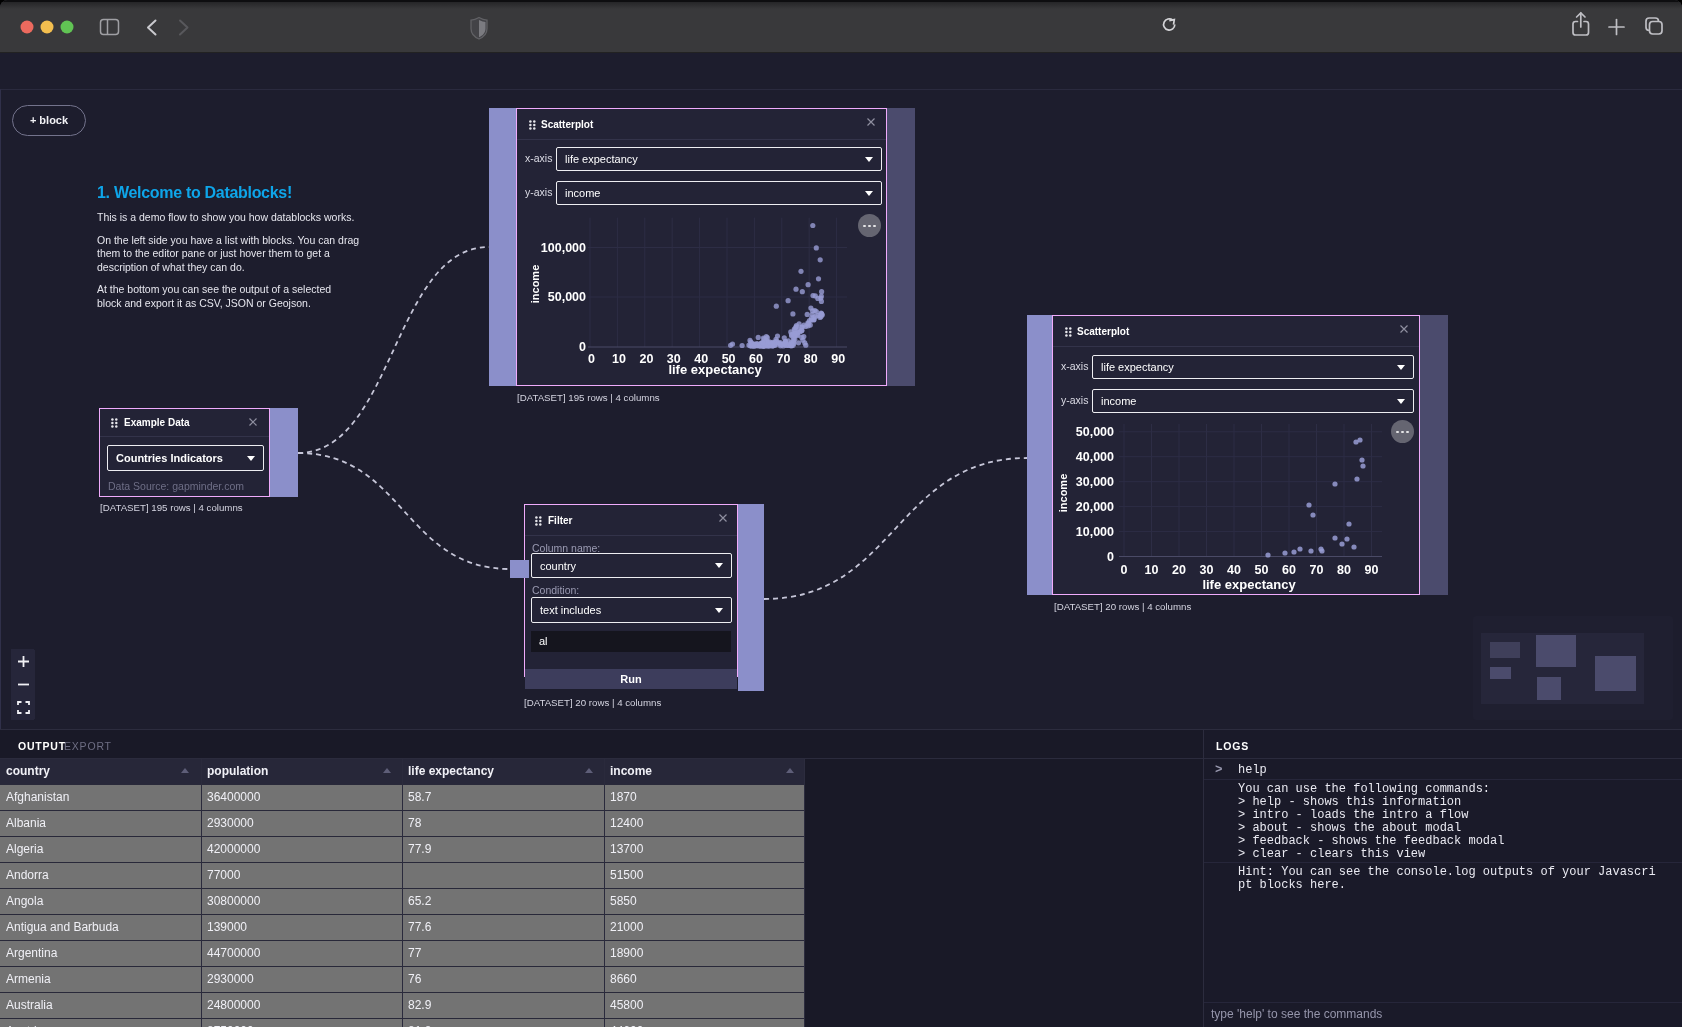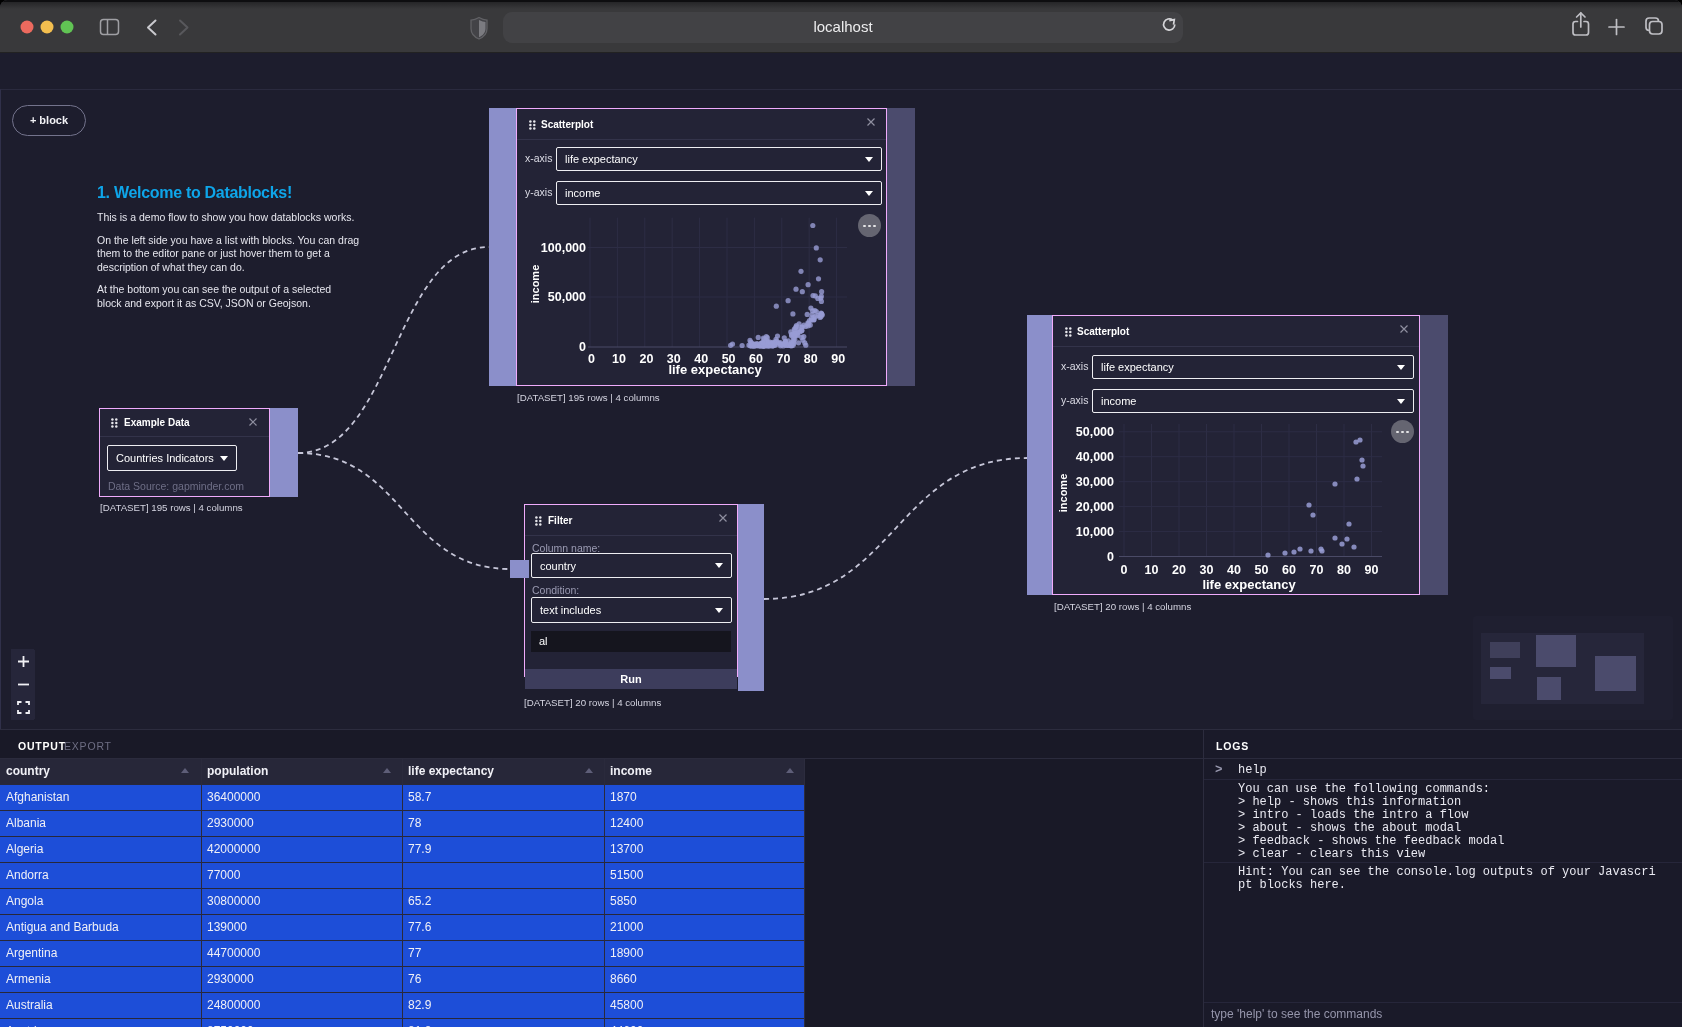--- a/index.html
+++ b/index.html
@@ -29,21 +29,21 @@
 .axlabel{position:absolute;color:#dcdce6;font-size:10.5px}
 .mlabel{position:absolute;color:#9a9ab2;font-size:10.5px}
 .dotmenu{position:absolute;width:23px;height:23px;border-radius:50%;background:#6f6f7a;opacity:.88}
 .dotmenu i{position:absolute;top:10.5px;width:2.6px;height:2.6px;border-radius:50%;background:#fff}
 .zctl{position:absolute;left:10px;top:559px;width:23px;background:#26263a;border:1px solid #30304600}
 .zbtn{width:23px;height:23px;position:relative;background:#26263a}
 .minimap{position:absolute;left:1472px;top:526px;width:200px;height:104px;background:#1f1f30;border-radius:3px}
 .bottom{position:absolute;left:0;top:729px;width:1682px;height:298px;background:#191927;border-top:1px solid #2c2c3e}
 .btop{position:absolute;left:0;top:0;height:29px;border-bottom:1px solid #2b2b3d}
 .table{position:absolute;left:0;top:29px;width:805px;border-right:1px solid #2c2c3e}
-.trow{position:relative;height:26px;border-bottom:1px solid #282839;font-size:12px;color:#f0f0f6;background:#1d4ed8}
+.trow{position:relative;height:26px;border-bottom:1px solid #282839;font-size:12px;color:#f0f0f6;background:#737373}
 .trow div{position:absolute;top:5px}
 .thead{background:#272739;font-weight:bold}
 .c1{left:6px}.c2{left:207px}.c3{left:408px}.c4{left:610px}
 .cl{position:absolute;top:0;height:26px;width:1px;background:#2a2a3c}
 .tri{position:absolute;top:9px;width:0;height:0;border-left:4.5px solid transparent;border-right:4.5px solid transparent;border-bottom:5px solid #5e5e78}
 .logs{position:absolute;left:1203px;top:0;width:479px;height:298px;border-left:1px solid #2c2c3e;background:#1a1a29}
 .mono{font-family:"Liberation Mono",monospace;font-size:12px;line-height:13px;color:#eaeaf2}
 </style>
 </head>
 <body>
@@ -65,21 +65,20 @@
       <g stroke="#bfbfc4" stroke-width="1.7" fill="none" stroke-linecap="round">
         <path d="M1577.5 21.5 h-2 a2.5 2.5 0 0 0 -2.5 2.5 v8.5 a2.5 2.5 0 0 0 2.5 2.5 h10.5 a2.5 2.5 0 0 0 2.5 -2.5 v-8.5 a2.5 2.5 0 0 0 -2.5 -2.5 h-2"></path>
         <line x1="1580.8" y1="13.2" x2="1580.8" y2="27"></line>
         <path d="M1576.6 17 L1580.8 12.9 L1585 17"></path>
         <line x1="1616.5" y1="19.5" x2="1616.5" y2="34.5"></line>
         <line x1="1609" y1="27" x2="1624" y2="27"></line>
         <rect x="1646" y="18" width="12.5" height="12.5" rx="3.2"></rect>
         <rect x="1649.5" y="21.5" width="12.5" height="12.5" rx="3.2" fill="#39393b"></rect>
       </g>
     </svg>
-    <div class="urlbar">localhost</div>
     <svg width="30" height="30" style="position:absolute;left:1156px;top:13px">
       <path d="M18.8 11.5 a5.6 5.6 0 1 1 -2.2 -4.5" fill="none" stroke="#d5d5d8" stroke-width="1.7"></path>
       <path d="M13.3 7.6 L18.3 6.6 L17.5 11.6" fill="none" stroke="#d5d5d8" stroke-width="1.7"></path>
     </svg>
   </div>
 
 
   <div class="canvas">
     <svg width="1682" height="640" style="position:absolute;left:0;top:0">
       <g fill="none" stroke="#c6c6d8" stroke-width="1.8" stroke-dasharray="5 4">
@@ -106,21 +105,21 @@
               <circle cx="5.3" cy="5" r="1.25"></circle>
               <circle cx="1.4" cy="8.6" r="1.25"></circle>
               <circle cx="5.3" cy="8.6" r="1.25"></circle>
             </g>
           </svg>
           <span style="position:absolute;left:24px">Example Data</span>
   <svg class="nx" style="right:10px">
             <path d="M1.5 1.5 L8.5 8.5 M8.5 1.5 L1.5 8.5" stroke="#8f8fa0" stroke-width="1.2"></path>
           </svg>
         </div>
-  <div class="dd" style="left:7px;top:36px;width:130px;height:26px;font-weight:normal">
+  <div class="dd" style="left:7px;top:36px;width:157px;height:26px;font-weight:bold">
           <span>Countries Indicators</span>
           <i class="caret"></i>
         </div>
   <div class="mlabel" style="left:8px;top:71px;color:#6e6e86">Data Source: gapminder.com</div>
 </div>
 <div class="hbar" style="left:269px;top:318px;width:28px;height:89px"></div>
 <div class="dslabel" style="left:99px;top:412px">[DATASET] 195 rows | 4 columns</div>
 
 <div class="hbar" style="left:488px;top:18px;width:27px;height:278px"></div>
 <div class="node" style="left:515px;top:18px;width:371px;height:278px">

